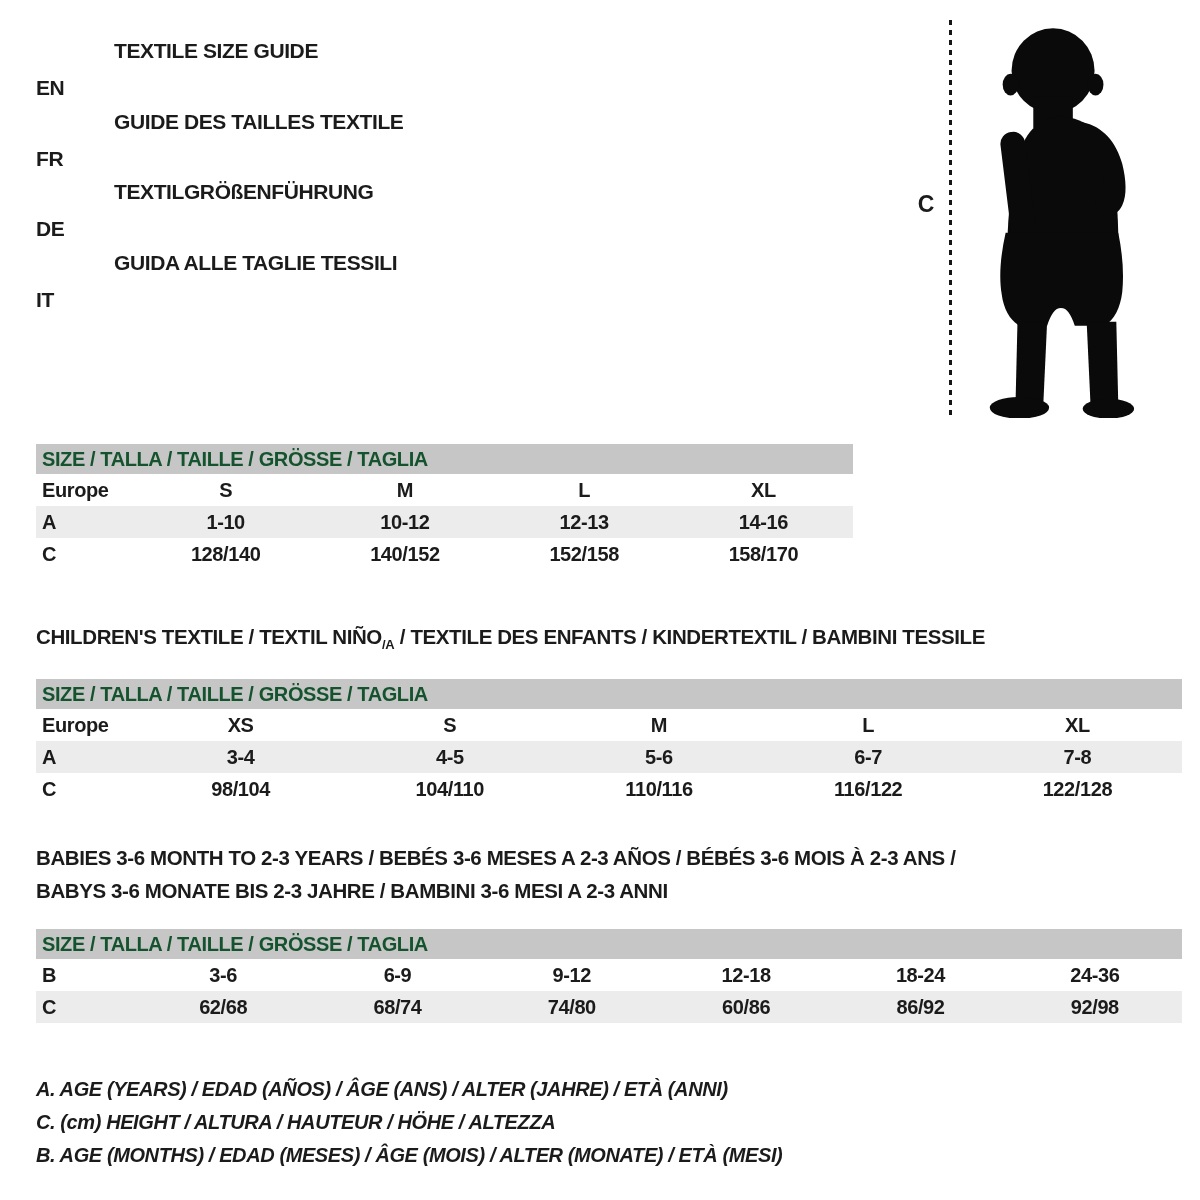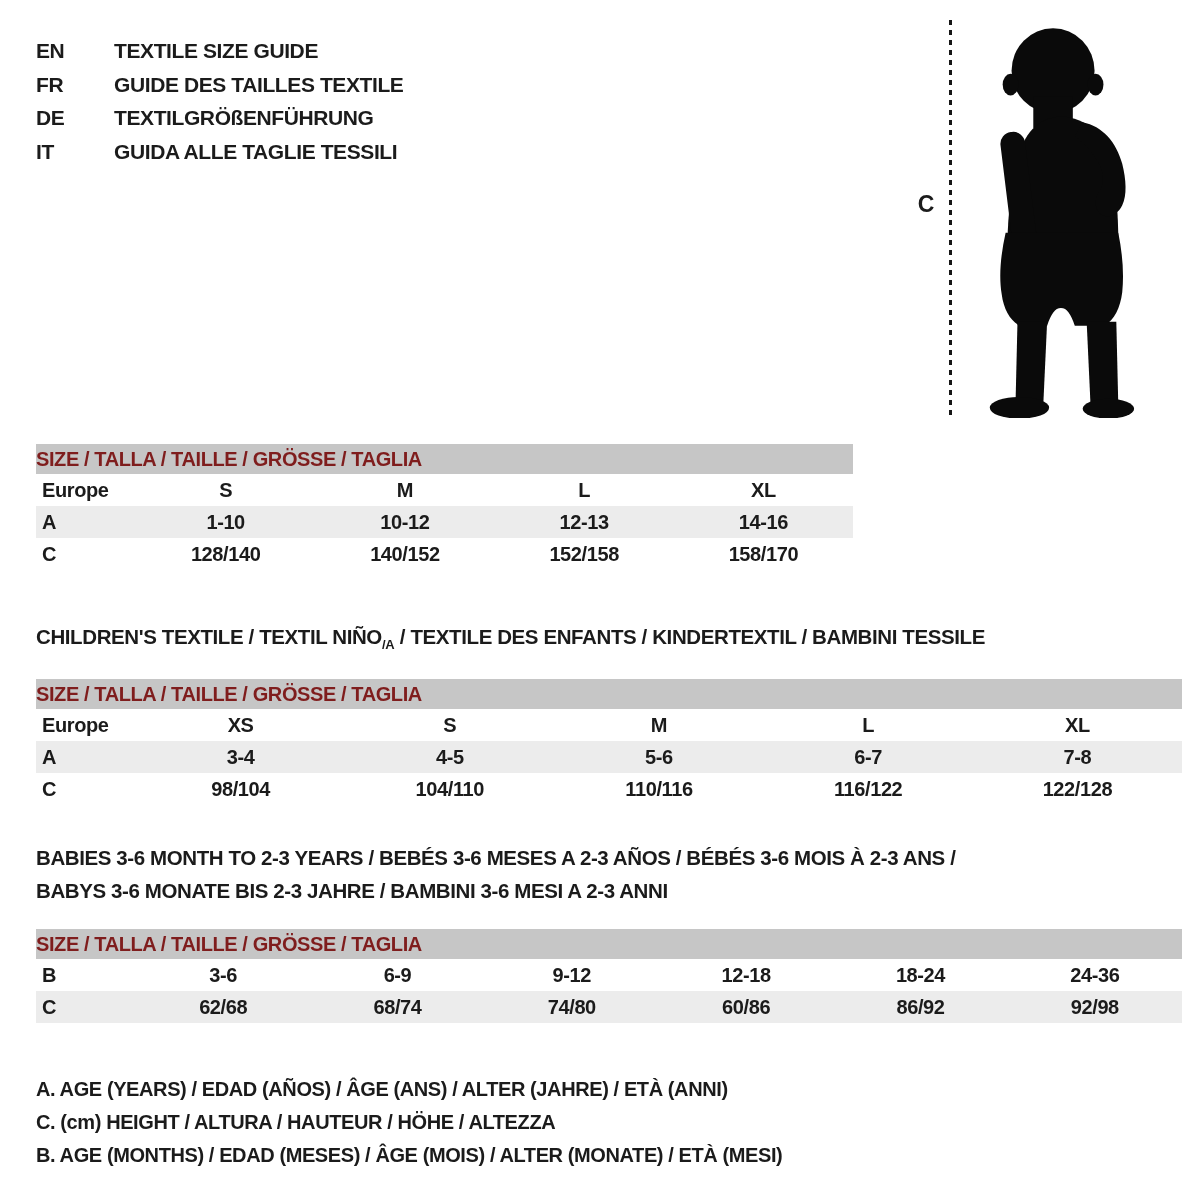--- a/index.html
+++ b/index.html
@@ -8,46 +8,46 @@
     font-family:"Liberation Sans", sans-serif;
     font-weight:bold;color:#1b1b1b;letter-spacing:-0.4px;
   }
   .container{position:relative;width:1200px;height:1200px;background:#fff;}
 
   
   .top{display:flex;justify-content:space-between;align-items:flex-start;
        height:420px;box-sizing:border-box;padding:20px 58px 0 36px;}
   .langs{margin-top:14px;}
   .lang-row{display:flex;font-size:21px;line-height:33.5px;white-space:nowrap;}
-  .lang-code{width:78px;}
+  .lang-code{width:78px;margin-top:37px;}
 
   .figure{display:flex;height:398px;}
   .c-label{align-self:center;font-size:23px;margin:-30px 15px 0 0;}
   .dash{width:3px;height:398px;
         background:repeating-linear-gradient(to bottom,#161616 0 5px,transparent 5px 10px);}
   .figure svg{margin-left:22px;display:block;}
 
   
   .section-title{font-size:20.5px;line-height:24px;margin:0 0 0 36px;white-space:nowrap;}
   .t-junior{margin-top:16px;}
   .t-children{margin-top:55px;}
   .t-babies{margin-top:36px;line-height:33px;}
   .sub{font-size:13px;vertical-align:sub;letter-spacing:-0.2px;}
 
   
   table.size{border-collapse:collapse;table-layout:fixed;margin:22px 0 0 36px;}
   table.w1{width:817px;margin-top:24px;}
   table.w2{width:1146px;}
   td{font-size:20px;height:32px;padding:0;text-align:center;white-space:nowrap;}
-  td.band{background:#c6c6c6;color:#7f1d1d;text-align:left;height:30px;}
+  td.band{background:#c6c6c6;color:#14532d;text-align:left;padding-left:6px;height:30px;}
   td.lbl{text-align:left;padding-left:6px;}
   tr.shaded td{background:#ececec;}
 
   
-  .legend{margin:50px 0 0 36px;font-size:20px;line-height:33px;}
+  .legend{margin:50px 0 0 36px;font-size:20px;line-height:33px;font-style:italic;}
   .legend div{white-space:nowrap;}
 </style>
 </head>
 <body>
 
 <div class="container">
 
   <div class="top">
     <div class="langs">
       <div class="lang-row">

